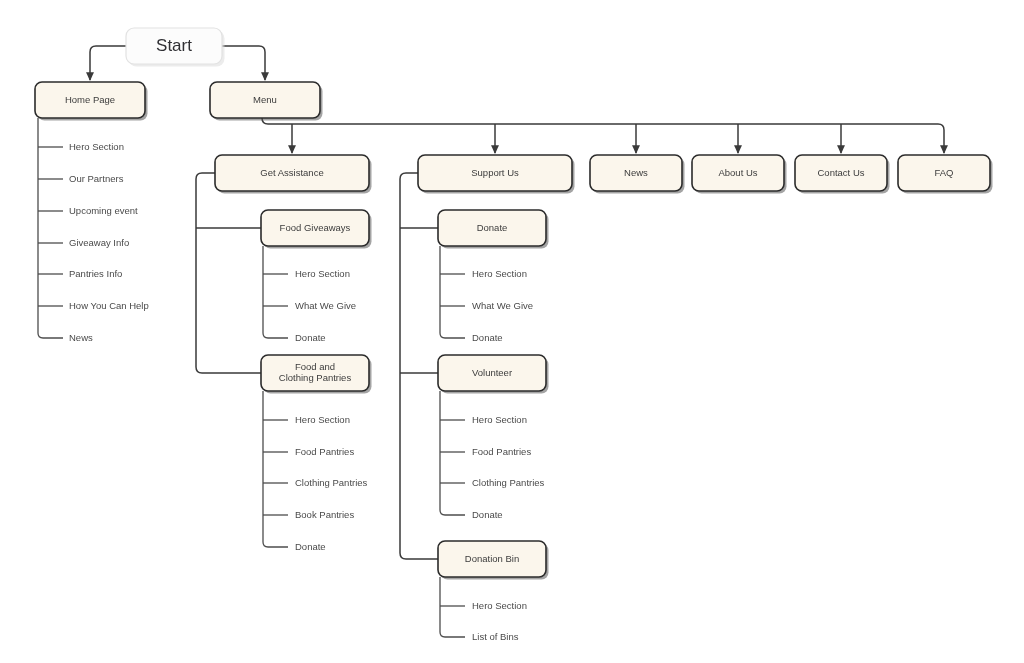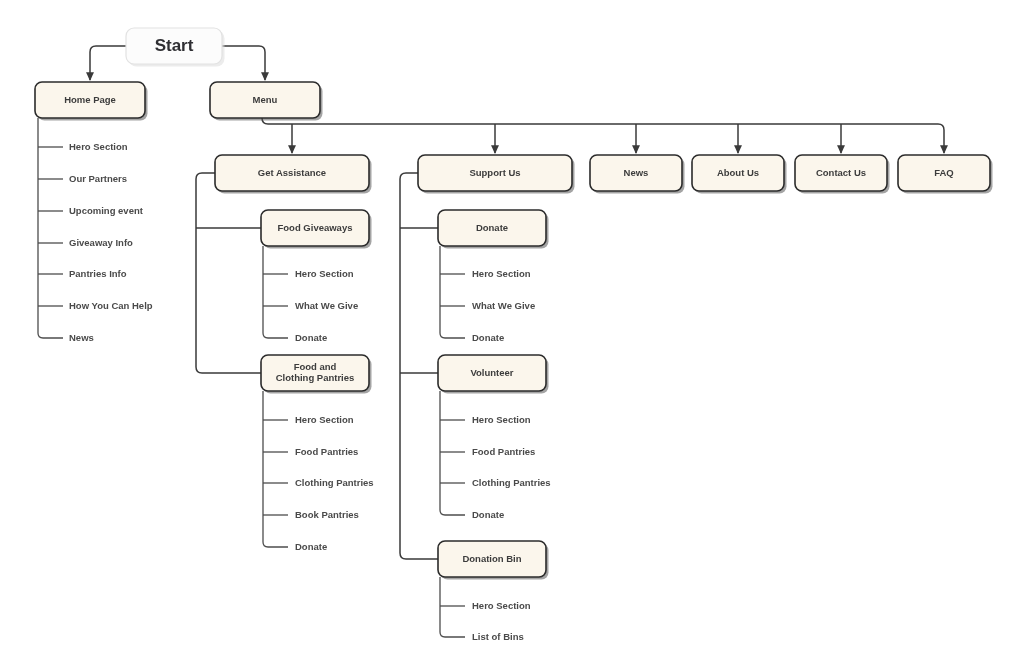--- a/index.html
+++ b/index.html
@@ -12,21 +12,20 @@
     width: 1024px;
     height: 663px;
     overflow: hidden;
     font-family: "Liberation Sans", sans-serif;
   }
   #diagram-root {
     position: relative;
     width: 1024px;
     height: 543px;
     background: #ffffff;
-    font-weight: bold;
   }
   svg.sitemap {
     position: absolute;
     top: 0;
     left: 0;
     width: 1024px;
     height: 663px;
     display: block;
   }
   .node-box {

